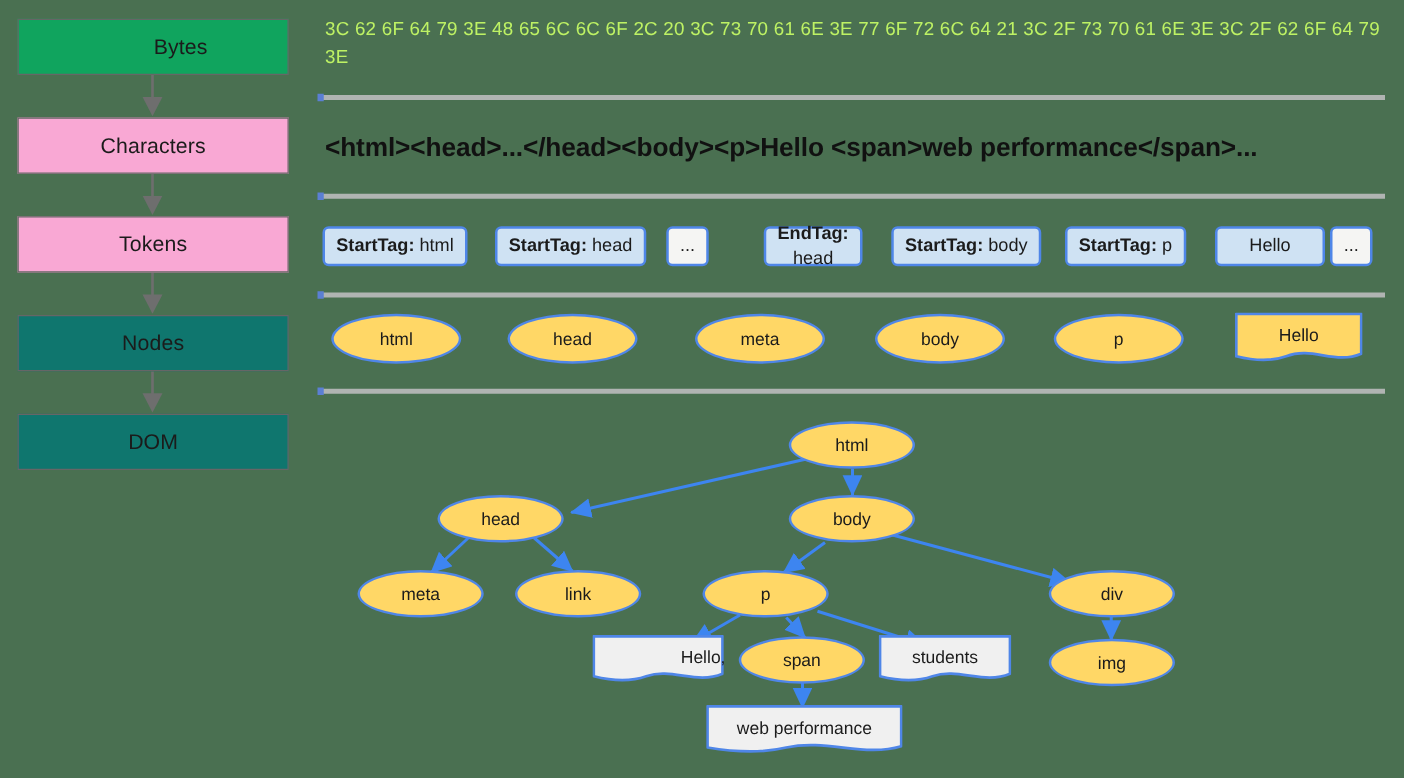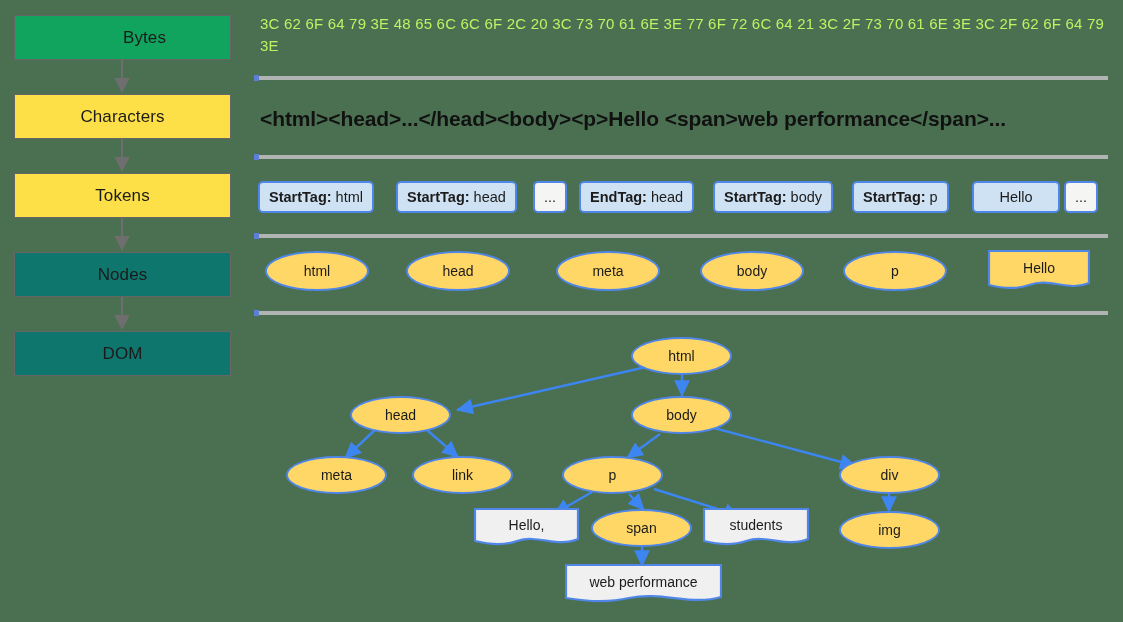--- a/index.html
+++ b/index.html
@@ -27,21 +27,21 @@
     box-sizing: border-box;
     border: 1.5px solid #666666;
     display: flex;
     align-items: center;
     justify-content: center;
     font-size: 17px;
     color: #1b1b1b;
     letter-spacing: .1px;
   }
   .stage-box.green  { background: #10a45e; padding-left: 44px; }
-  .stage-box.blue   { background: #fde047; }
+  .stage-box.blue   { background: #f9a8d4; }
   .stage-box.yellow { background: #0f766e; }
 
   
   .sep {
     position: absolute;
     height: 4px;
     background: #b0b4b2;
   }
   .sep .dot {
     position: absolute;
@@ -178,21 +178,21 @@
     <b>StartTag:</b>
     <span>html</span>
   </div>
   <div class="token" style="left:396px; top:181px;">
     <b>StartTag:</b>
     <span>head</span>
   </div>
   <div class="token plain" style="left:533px; top:181px;">
     <span>...</span>
   </div>
-  <div class="token" style="left:579px; top:181px;">
+  <div class="token" style="left:611px; top:181px;flex-direction:column;">
     <b>EndTag:</b>
     <span>head</span>
   </div>
   <div class="token" style="left:713px; top:181px;">
     <b>StartTag:</b>
     <span>body</span>
   </div>
   <div class="token" style="left:852px; top:181px;">
     <b>StartTag:</b>
     <span>p</span>
@@ -271,21 +271,21 @@
   <div class="ellipse" style="left:839px; top:456px; width:101px; height:38px;">
     <span>div</span>
   </div>
   <div class="ellipse" style="left:591px; top:509px; width:101px; height:38px;">
     <span>span</span>
   </div>
   <div class="ellipse" style="left:839px; top:511px; width:101px; height:38px;">
     <span>img</span>
   </div>
 
-  <div class="docshape" style="left:474px; top:508px; width:105px; height:40px;">
+  <div class="docshape" style="left:474px; top:508px; width:105px; height:40px;padding-left:36px;">
     <svg width="105" height="40" viewBox="0 0 105 40">
       <path d="M1,1 H104 V31 C83,40 64,26 43,33 C29,38 13,36 1,33 Z" fill="#f0f0f0" stroke="#4f86e8" stroke-width="2.2" stroke-linejoin="round"></path>
     </svg>
     <span class="label">Hello,</span>
   </div>
   <div class="docshape" style="left:703px; top:508px; width:106px; height:40px;">
     <svg width="106" height="40" viewBox="0 0 106 40">
       <path d="M1,1 H105 V31 C84,40 64,26 43,33 C29,38 13,36 1,33 Z" fill="#f0f0f0" stroke="#4f86e8" stroke-width="2.2" stroke-linejoin="round"></path>
     </svg>
     <span class="label">students</span>

